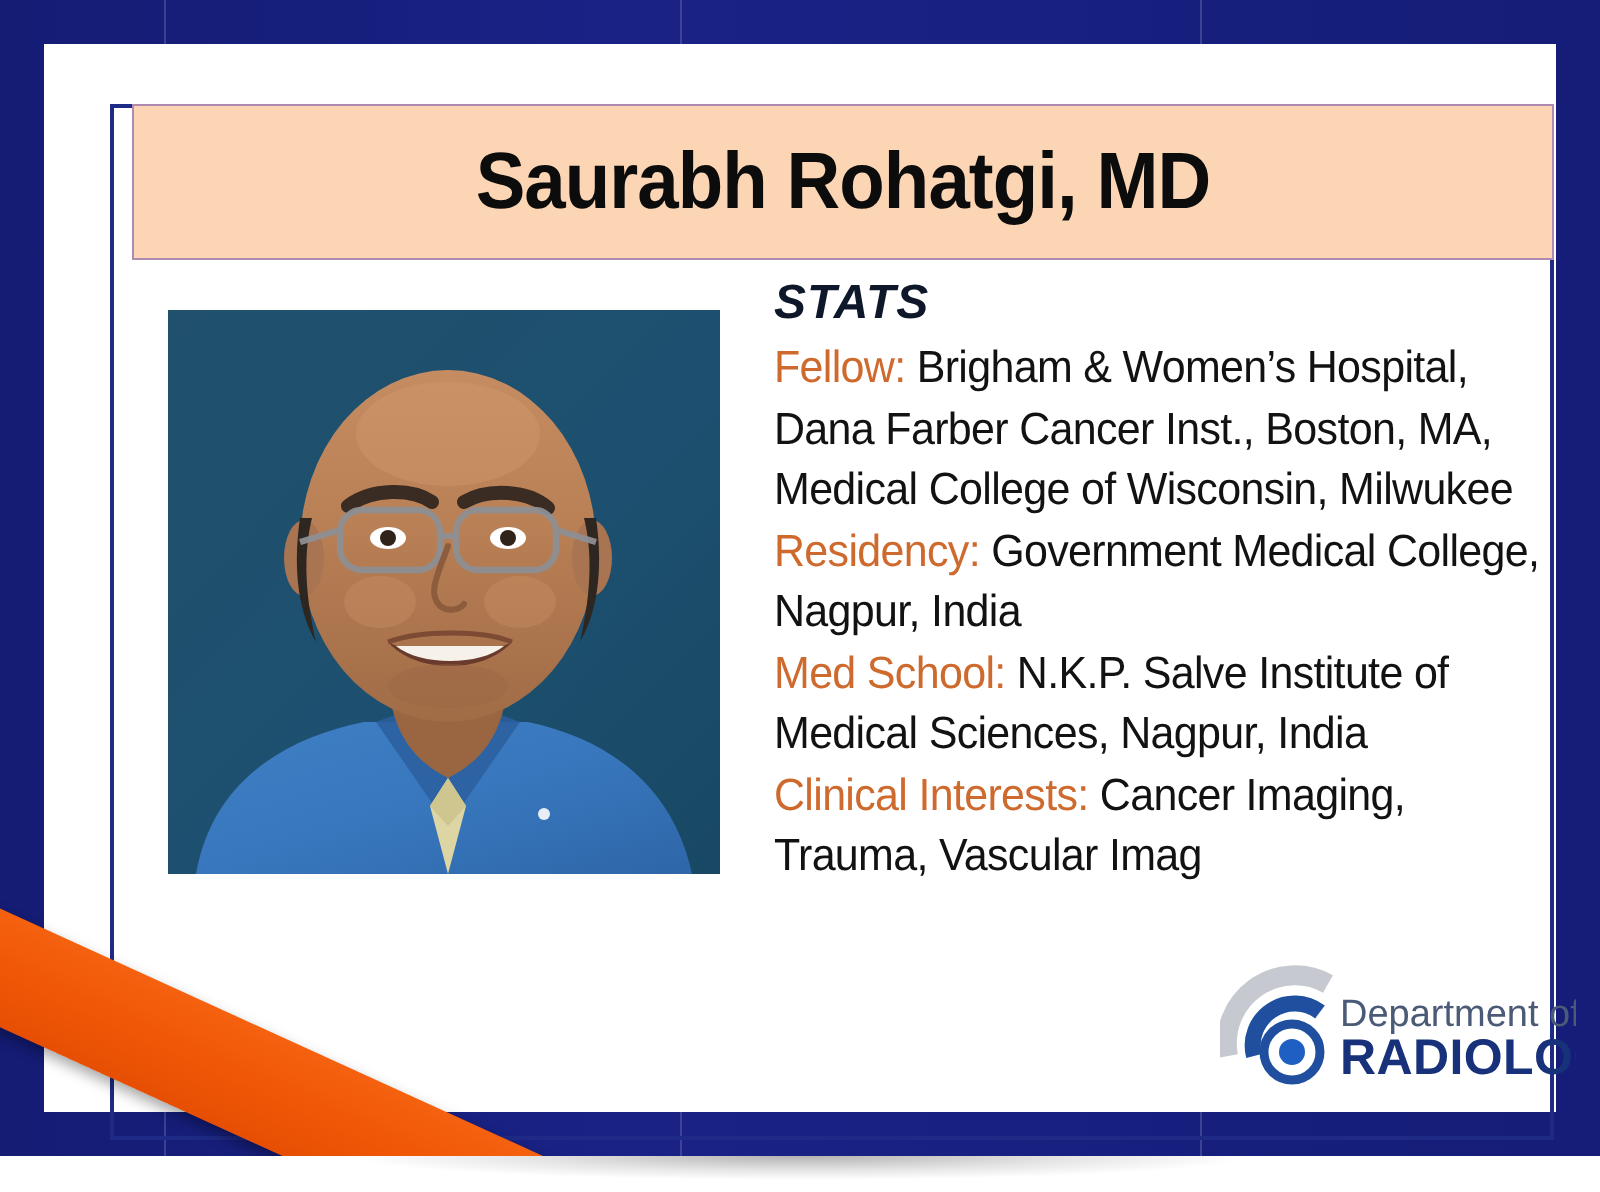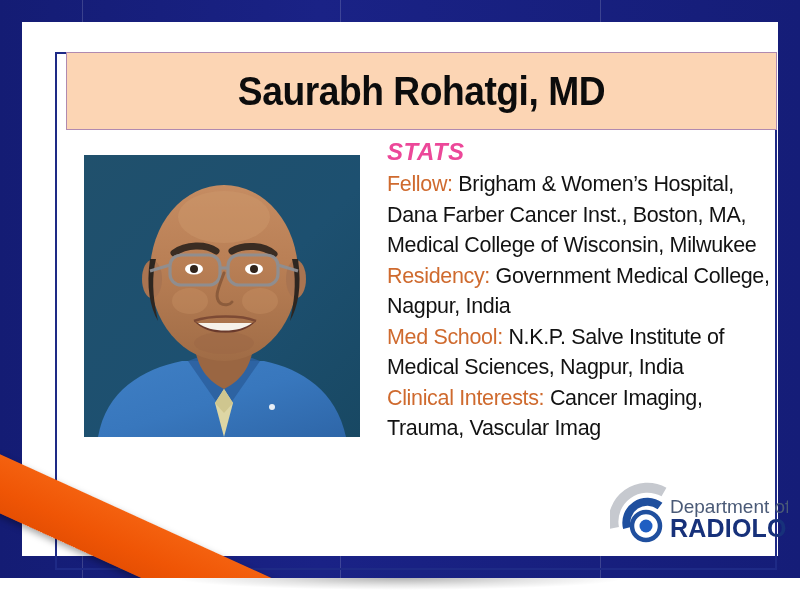--- a/index.html
+++ b/index.html
@@ -115,21 +115,21 @@
     position: absolute;
     left: 365px;
     top: 116px;
     width: 392px;
   }
   .stats-head {
     font-family: "Liberation Sans", sans-serif;
     font-size: 24px;
     font-style: italic;
     font-weight: bold;
-    color: #ec4899;
+    color: #0f172a;
     letter-spacing: 0.5px;
     line-height: 28px;
     margin-bottom: 3px;
   }
   .stat-line {
     font-family: "Liberation Sans", sans-serif;
     font-size: 22.5px;
     line-height: 30.5px;
     color: #121212;
     letter-spacing: -0.35px;

